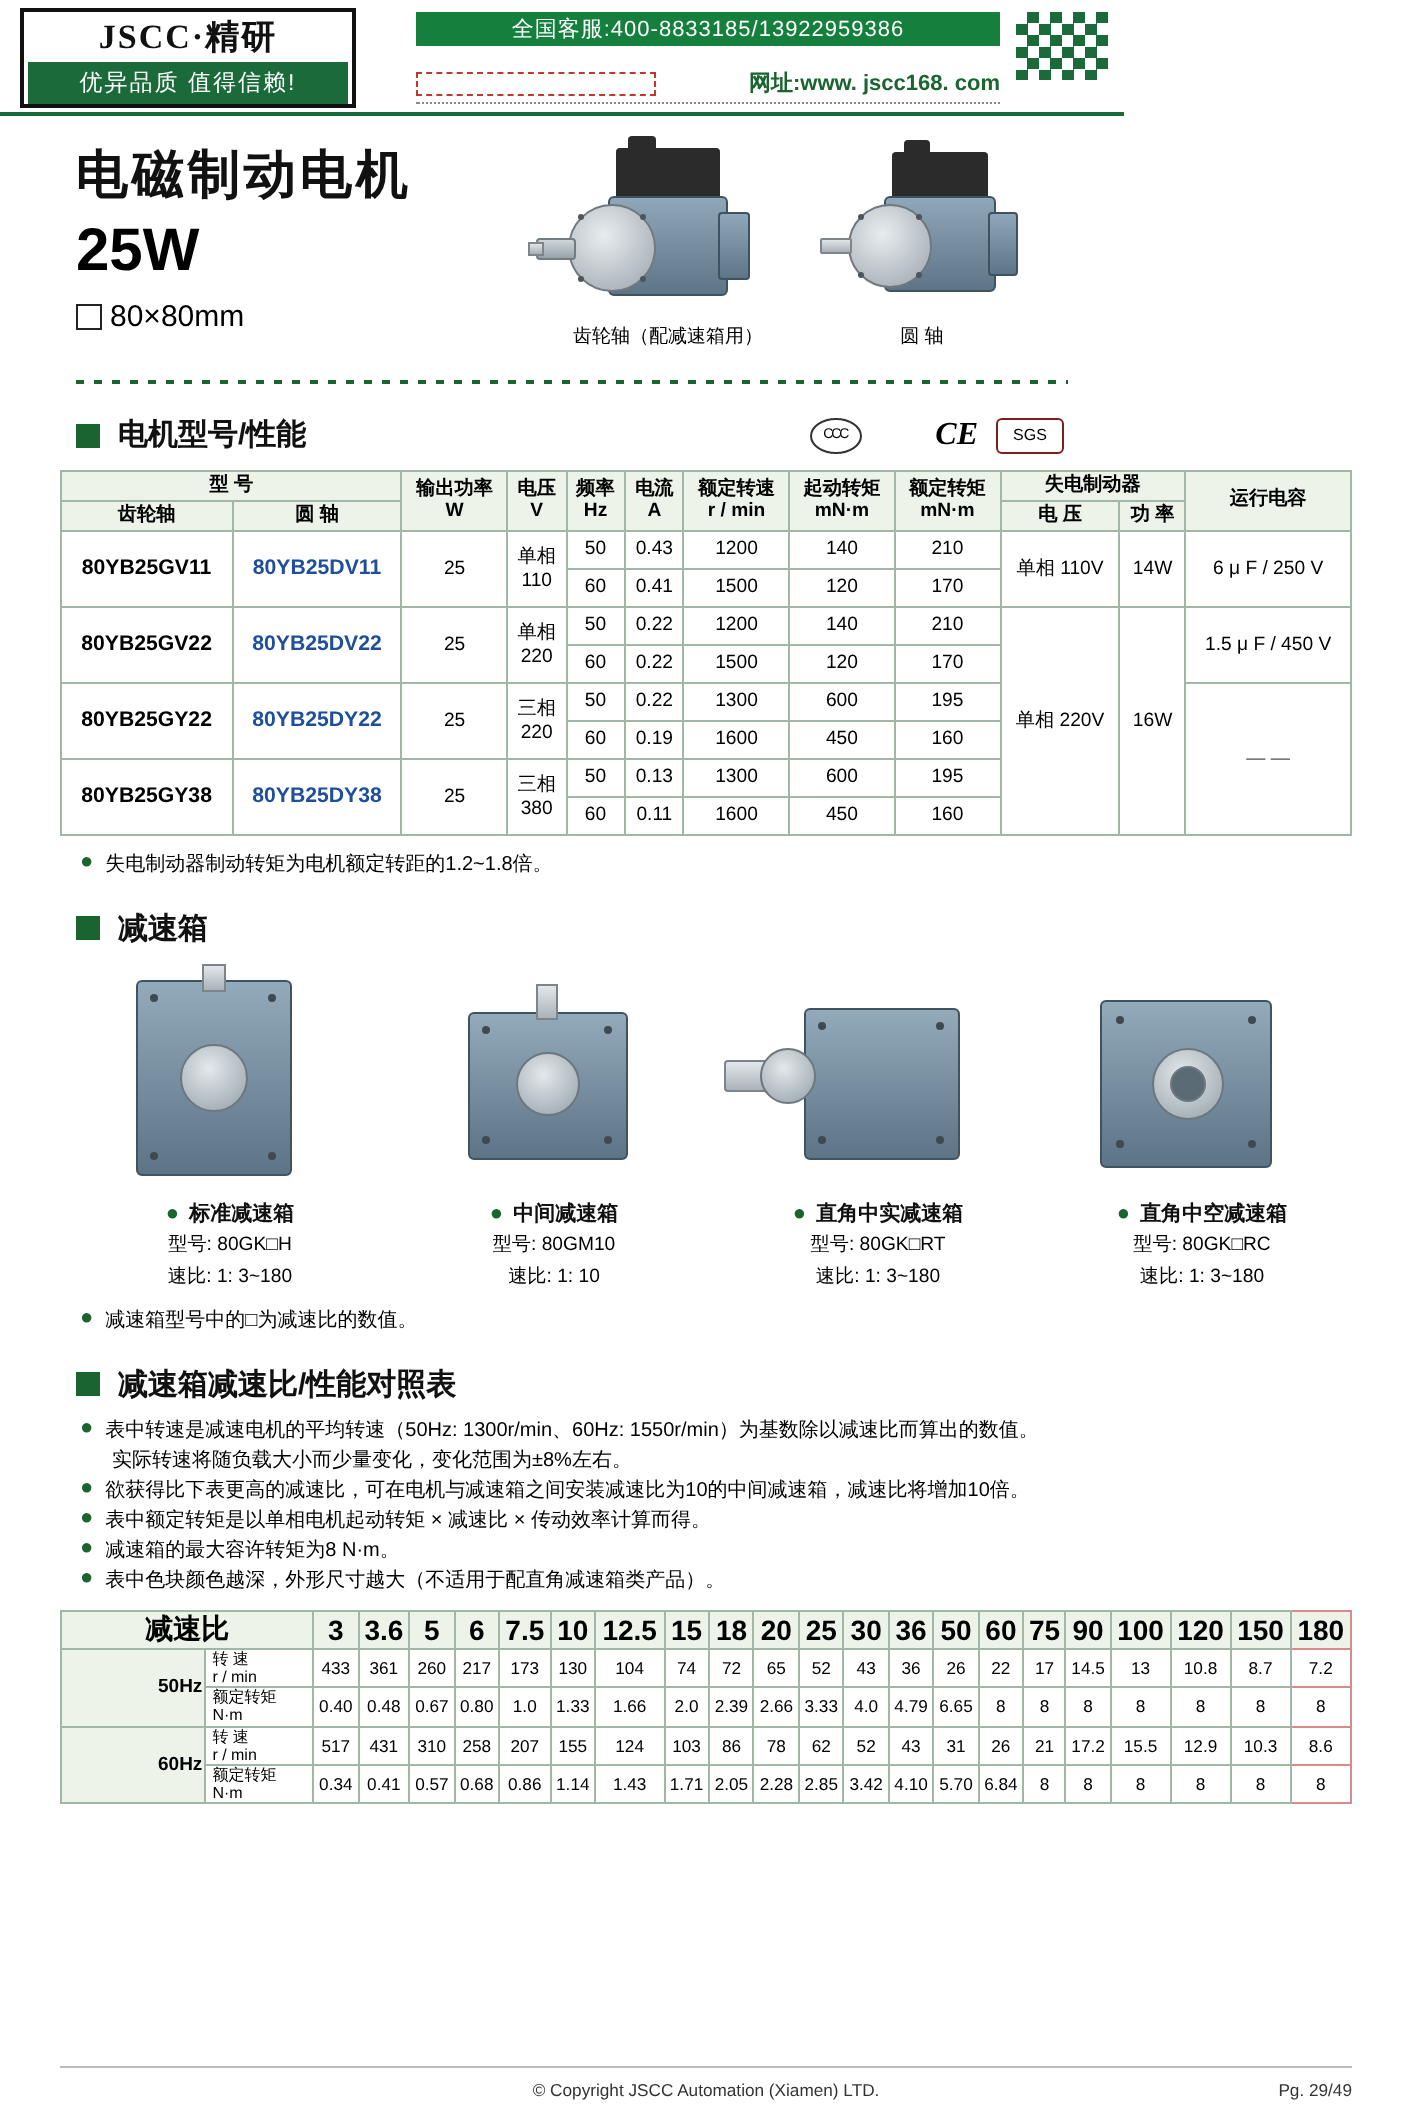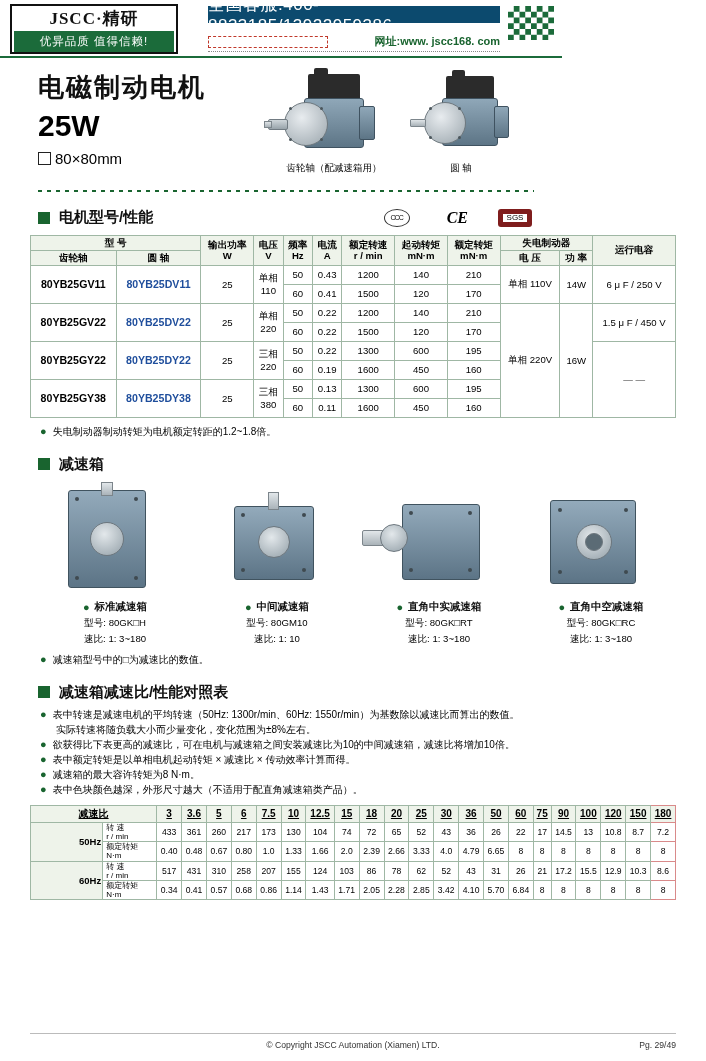--- a/index.html
+++ b/index.html
@@ -25,21 +25,21 @@
     font-size:17px; font-weight:bold; letter-spacing:1px; color:#111;
     font-family:"Liberation Serif", serif;
   }
   .logo-bottom {
     height:21px; margin:0 2px 2px 2px; background:#1b6b3a; color:#fff;
     display:flex; align-items:center; justify-content:center;
     font-size:11.5px; letter-spacing:1px;
   }
   .header-right { position:absolute; right:62px; top:6px; width:292px; }
   .hr-line1 {
-    background:#0c4a6e; color:#fff; font-size:17px; height:17px;
+    background:#15803d; color:#fff; font-size:11px; height:17px;
     display:flex; align-items:center; justify-content:center; letter-spacing:0.5px;
   }
   .hr-line2 {
     margin-top:11px; height:18px; position:relative;
     border-bottom:1px dotted #888;
   }
   .hr-url {
     position:absolute; right:0; top:0; font-size:11px; color:#19642f; font-weight:bold;
   }
   .hr-dash {
@@ -83,22 +83,22 @@
 
   
   .sec { margin:16px 0 8px 38px; display:flex; align-items:center; gap:9px; }
   .sec-sq { width:12px; height:12px; background:#19642f; }
   .sec-title { font-size:15px; font-weight:bold; color:#111; }
 
   .cert { position:absolute; right:30px; display:flex; align-items:center; gap:9px; }
   .cert-c { width:26px; height:18px; border:1px solid #333; border-radius:50%;
     font-size:7px; display:flex; align-items:center; justify-content:center; letter-spacing:-1px; }
   .cert-ce { font-size:16px; font-style:italic; font-weight:bold; font-family:"Liberation Serif", serif;margin-left:28px; }
-  .cert-sgs { width:34px; height:18px; border:5px solid #7f1d1d; border-radius:3px;
-    font-size:8px; display:flex; align-items:center; justify-content:center; background:#fff;margin-left:21px; }
+  .cert-sgs { width:34px; height:18px; border:1px solid #7f1d1d; border-radius:3px;
+    font-size:8px; display:flex; align-items:center; justify-content:center; background:#fff; }
 
   
   table { border-collapse:collapse; }
   .spec {
     margin-left:30px; width:646px; font-size:9.6px; text-align:center;
   }
   .spec th, .spec td { border:1px solid #9fb7a4; padding:1px 2px; }
   .spec thead th { background:#eef3ea; font-weight:bold; line-height:1.25; }
   .spec .model { font-weight:bold; font-size:10.6px; }
   .spec .model-blue { font-weight:bold; font-size:10.6px; color:#1f4e9c; }
@@ -118,21 +118,21 @@
   .bx-main { position:absolute; background:linear-gradient(180deg,#93aabb,#5c7486); border:1px solid #40535f; }
   .bx-face { position:absolute; background:radial-gradient(circle at 42% 35%,#e3e8eb,#93a0a8); border:1px solid #6d777e; border-radius:50%; }
   .bx-shaft { position:absolute; background:linear-gradient(180deg,#e2e7ea,#aab3b9); border:1px solid #7c858b; }
   .bx-dot { position:absolute; width:4px; height:4px; background:#3f4a50; border-radius:50%; }
 
   
   .ratio {
     margin-left:30px; width:646px; font-size:8.6px; text-align:center;
   }
   .ratio th, .ratio td { border:1px solid #9fb7a4; padding:0 1px; height:17px; }
-  .ratio thead th { background:#eef3ea; font-weight:bold; font-size:10px;text-decoration:underline; }
+  .ratio thead th { background:#eef3ea; font-weight:bold; font-size:14px; }
   .ratio .rowlab { background:#eef3ea; font-weight:bold; font-size:9.5px; width:28px;padding-left:48px; }
   .ratio .sublab { background:#fff; font-size:8px; width:54px; text-align:left; padding-left:3px; line-height:1.15;}
   .ratio .dash { border-color:#d98a8a; }
 
   .footer { position:absolute; left:0; bottom:0; width:706px; height:28px; }
   .footer-line { position:absolute; top:0; left:30px; width:646px; height:1px; background:#bbb; }
   .copy { position:absolute; top:7px; width:706px; text-align:center; font-size:8.6px; color:#333; }
   .pg { position:absolute; top:7px; right:30px; font-size:8.6px; color:#333; }
 </style>
 </head>

